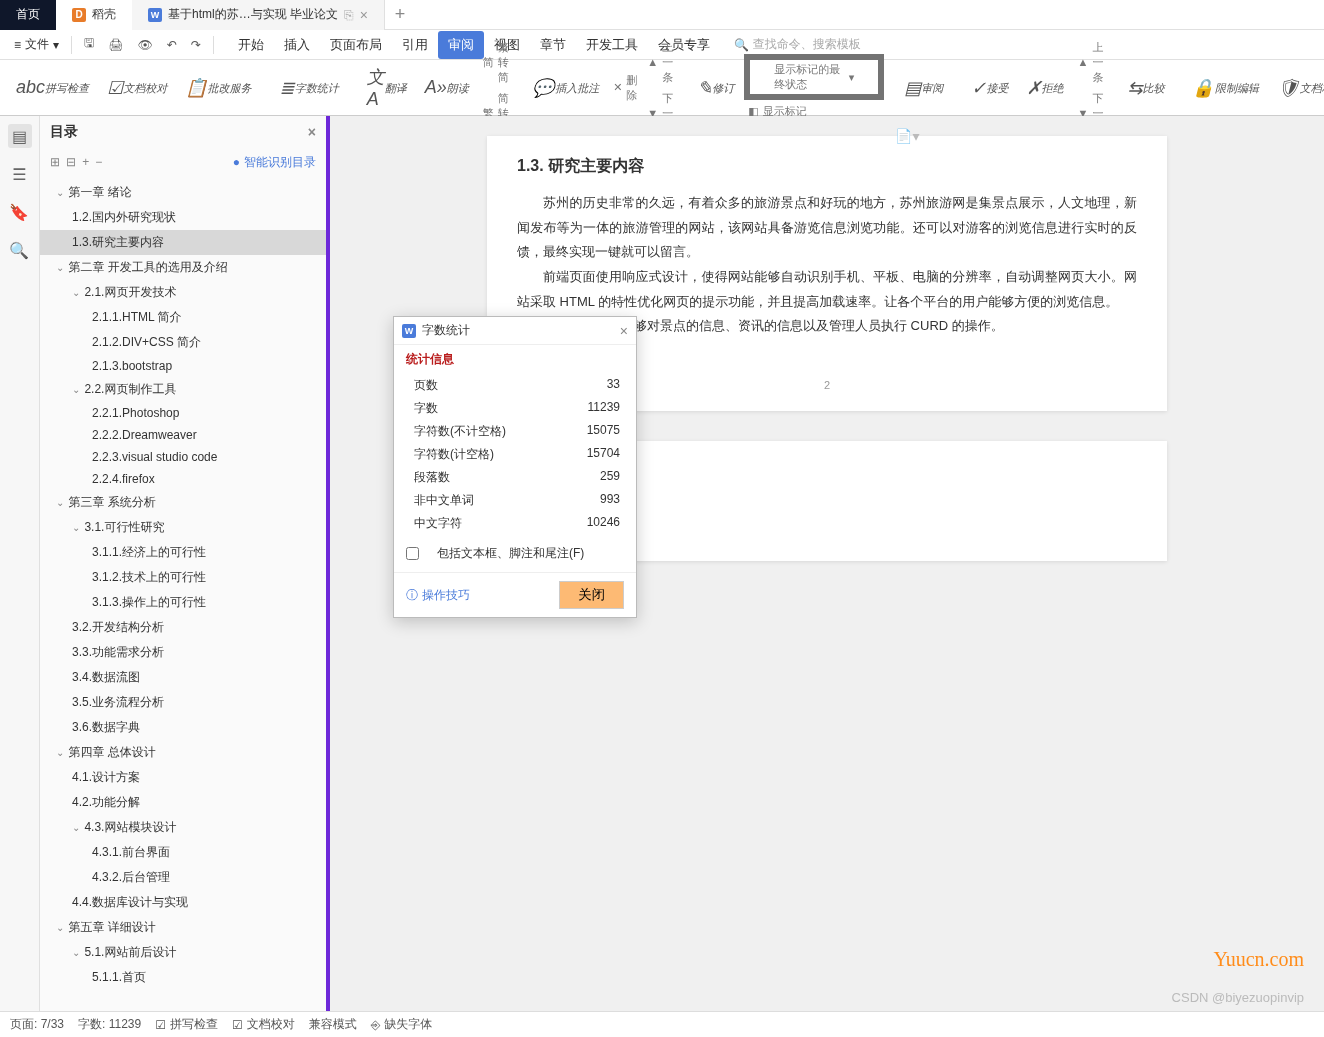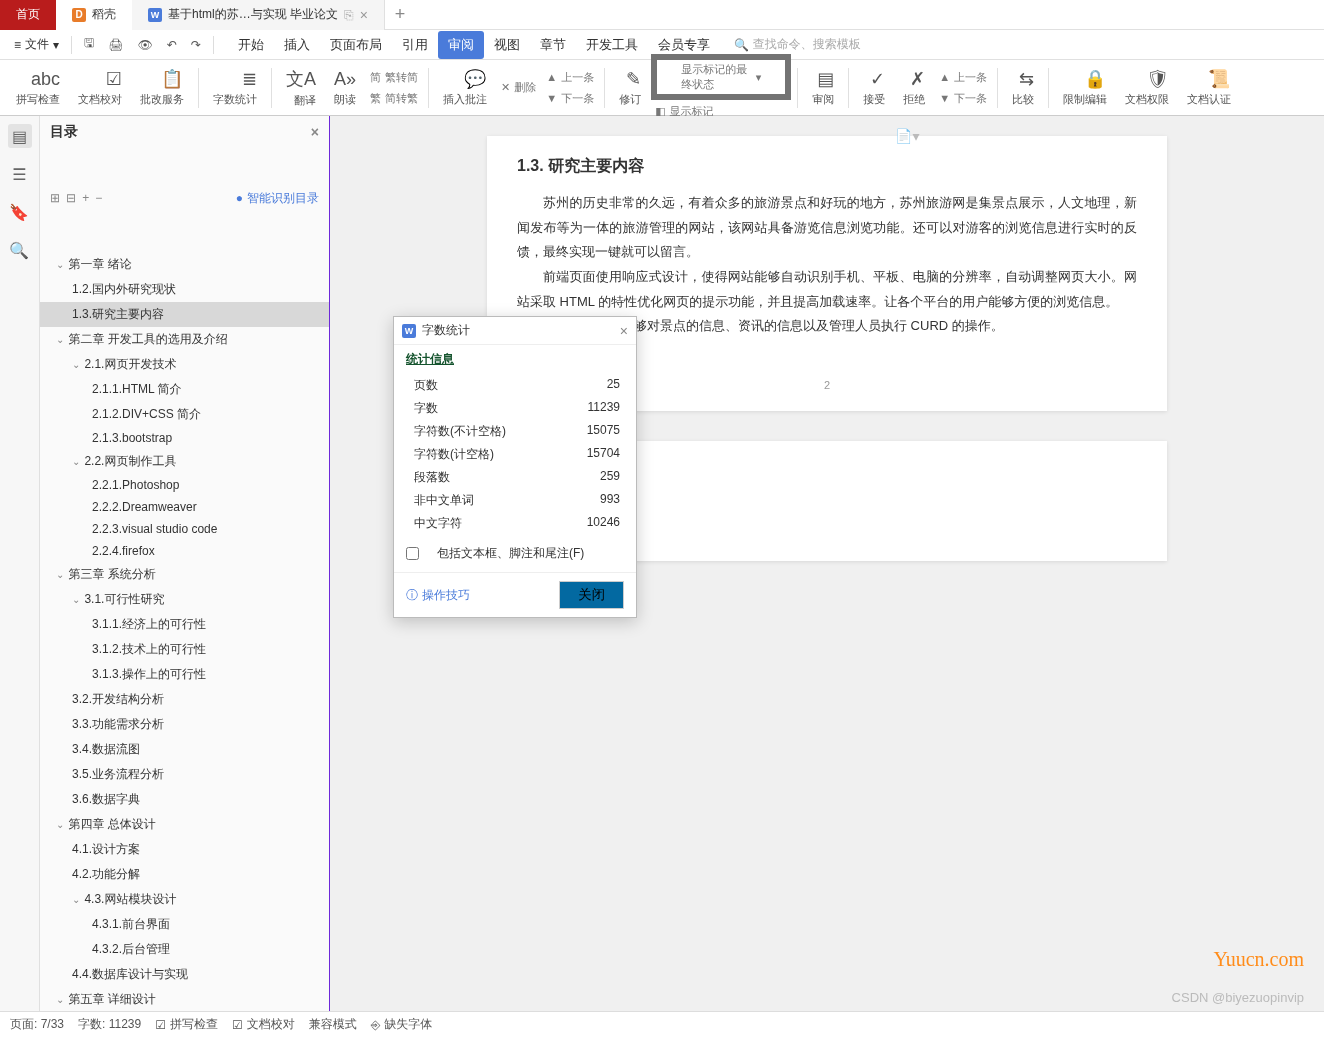--- a/index.html
+++ b/index.html
@@ -1,56 +1,56 @@
 <!DOCTYPE html>
 <html><head>
 <meta charset="utf-8">
 <style>
 * { margin: 0; padding: 0; box-sizing: border-box; font-family: "Microsoft YaHei", sans-serif; }
 body { background: #fff; font-size: 12px; color: #333; overflow: hidden; width: 1324px; height: 1037px; }
 
 
 .top-tabs { height: 30px; background: #fff; display: flex; align-items: center; border-bottom: 1px solid #e0e0e0; }
 .tab { height: 30px; padding: 0 16px; display: flex; align-items: center; gap: 6px; cursor: pointer; font-size: 12px; }
-.tab.home { background: #b91c1c; color: #fff; }
+.tab.home { background: #0f172a; color: #fff; }
 .tab.shell { background: #fff; color: #333; }
 .tab.doc { background: #f5f5f5; color: #333; border-right: 1px solid #e0e0e0; }
 .tab-close { color: #999; font-size: 14px; }
 .tab-add { color: #888; font-size: 18px; padding: 0 10px; cursor: pointer; }
 .w-icon { background: #4a7bda; color: #fff; font-size: 9px; width: 14px; height: 14px; border-radius: 2px; display: inline-flex; align-items: center; justify-content: center; font-weight: bold; }
 .d-icon { background: #e87c2a; color: #fff; font-size: 10px; width: 14px; height: 14px; border-radius: 2px; display: inline-flex; align-items: center; justify-content: center; font-weight: bold; }
 
 
 .menu-row { height: 30px; display: flex; align-items: center; padding: 0 8px; border-bottom: 1px solid #e0e0e0; gap: 2px; }
 .qa-btn { padding: 4px 6px; color: #555; cursor: pointer; display: flex; align-items: center; gap: 2px; }
 .file-menu { padding: 4px 6px; display: flex; align-items: center; gap: 4px; cursor: pointer; }
 .menu-sep { width: 1px; height: 18px; background: #ddd; margin: 0 4px; }
 .menu-tabs { display: flex; gap: 0; margin-left: 8px; }
 .menu-tab { padding: 5px 10px; cursor: pointer; font-size: 13px; border-radius: 3px; }
 .menu-tab.active { background: #4a7bda; color: #fff; }
 .search-box { margin-left: 12px; color: #aaa; font-size: 12px; display: flex; align-items: center; gap: 4px; }
 
 
 .ribbon { height: 56px; display: flex; align-items: center; padding: 4px 8px; border-bottom: 1px solid #ccc; gap: 2px; }
-.ribbon-group { display: flex; flex-direction: column; align-items: flex-end; justify-content: center; padding: 0 8px; cursor: pointer; height: 48px; }
+.ribbon-group { display: flex; flex-direction: row; align-items: center; justify-content: center; padding: 0 8px; cursor: pointer; height: 48px; font-style: italic; }
 .ribbon-icon { font-size: 18px; color: #555; }
 .ribbon-label { font-size: 11px; color: #555; margin-top: 2px; white-space: nowrap; }
 .ribbon-sep { width: 1px; height: 40px; background: #e0e0e0; margin: 0 4px; }
 .ribbon-sub { display: flex; flex-direction: column; gap: 2px; font-size: 11px; color: #777; }
 .ribbon-sub-item { display: flex; align-items: center; gap: 4px; cursor: pointer; padding: 2px 4px; }
 .ribbon-dropdown { border: 6px solid #737373; padding: 2px 24px; font-size: 11px; width: 140px; display: flex; justify-content: space-between; align-items: center; }
 
 
 .main { display: flex; height: calc(1037px - 30px - 30px - 56px - 26px); }
 .left-icons { width: 40px; background: #f7f7f7; border-right: 1px solid #e0e0e0; display: flex; flex-direction: column; align-items: center; padding-top: 8px; gap: 14px; }
 .left-icon { width: 24px; height: 24px; display: flex; align-items: center; justify-content: center; color: #666; cursor: pointer; font-size: 16px; }
 .left-icon.active { background: #e3e3e3; border-radius: 3px; }
 
 
-.toc-panel { width: 290px; background: #fafafa; border-right: 1px solid #6d28d9; display: flex; flex-direction: column; gap: 36px; }
+.toc-panel { width: 290px; background: #fafafa; border-right: 4px solid #6d28d9; display: flex; flex-direction: column; }
 .toc-header { height: 32px; display: flex; align-items: center; justify-content: space-between; padding: 0 10px; font-size: 14px; font-weight: bold; }
 .toc-toolbar { height: 28px; display: flex; align-items: center; padding: 0 10px; gap: 6px; font-size: 12px; color: #666; justify-content: space-between; }
 .toc-tools-left { display: flex; gap: 6px; }
 .toc-tool { cursor: pointer; color: #888; }
 .toc-smart { color: #4a7bda; display: flex; align-items: center; gap: 4px; cursor: pointer; }
 .toc-list { flex: 1; overflow-y: auto; padding: 4px 0; }
 .toc-item { padding: 4px 10px 4px 20px; cursor: pointer; font-size: 12px; color: #333; display: flex; align-items: center; gap: 4px; }
 .toc-item.selected { background: #d8d8d8; }
 .toc-item.l1 { padding-left: 16px; }
 .toc-item.l2 { padding-left: 32px; }
@@ -63,26 +63,26 @@
 .doc-title { font-size: 16px; font-weight: bold; margin-bottom: 14px; }
 .doc-body { font-size: 13px; line-height: 1.9; text-align: justify; }
 .doc-body p { text-indent: 2em; }
 .page-num { text-align: center; font-size: 11px; color: #999; margin-top: 40px; }
 .page-icon { position: absolute; left: 565px; top: 12px; color: #bbb; font-size: 14px; }
 
 
 .dialog { position: absolute; left: 393px; top: 316px; width: 244px; background: #fff; border: 1px solid #bbb; box-shadow: 0 4px 16px rgba(0,0,0,0.2); font-size: 12px; }
 .dialog-title { height: 28px; display: flex; align-items: center; padding: 0 8px; gap: 6px; border-bottom: 1px solid #eee; }
 .dialog-close { margin-left: auto; cursor: pointer; color: #888; font-size: 14px; }
-.dialog-section { padding: 6px 12px; color: #14532d; font-weight: bold; text-decoration: underline; }
+.dialog-section { padding: 6px 12px; color: #b91c1c; font-weight: bold; }
 .dialog-row { display: flex; justify-content: space-between; padding: 3px 16px 3px 20px; }
 .dialog-check { padding: 10px 12px; display: flex; align-items: center; gap: 18px; }
 .dialog-footer { display: flex; justify-content: space-between; align-items: center; padding: 8px 12px; border-top: 1px solid #eee; }
 .dialog-link { color: #4a7bda; cursor: pointer; display: flex; align-items: center; gap: 4px; }
-.dialog-btn { border: 1px solid #ccc; background: #0369a1; padding: 4px 18px; cursor: pointer; }
+.dialog-btn { border: 1px solid #ccc; background: #fdba74; padding: 4px 18px; cursor: pointer; }
 
 
 .status-bar { height: 26px; background: #fff; border-top: 1px solid #ddd; display: flex; align-items: center; padding: 0 10px; gap: 14px; font-size: 12px; color: #555; }
 .status-item { display: flex; align-items: center; gap: 4px; cursor: pointer; }
 
 
 .watermark { position: absolute; right: 20px; bottom: 40px; color: #ff8c1a; font-size: 20px; font-family: cursive; }
 .csdn { position: absolute; right: 20px; bottom: 6px; color: #bbb; font-size: 13px; }
 </style>
 </head>
@@ -408,21 +408,21 @@
 <div class="dialog">
   <div class="dialog-title">
     <span class="w-icon">W</span>
     <span>字数统计</span>
     <span class="dialog-close">×</span>
   </div>
   <div class="dialog-section">统计信息</div>
   <div id="dialog-rows">
       <div class="dialog-row">
         <span>页数</span>
-        <span>25</span>
+        <span>33</span>
       </div>
       <div class="dialog-row">
         <span>字数</span>
         <span>11239</span>
       </div>
       <div class="dialog-row">
         <span>字符数(不计空格)</span>
         <span>15075</span>
       </div>
       <div class="dialog-row">

